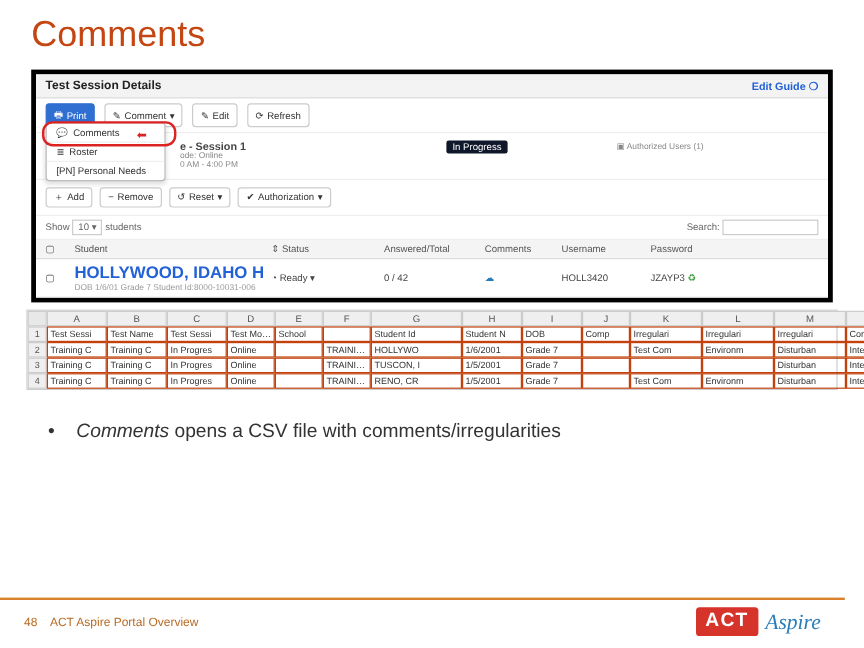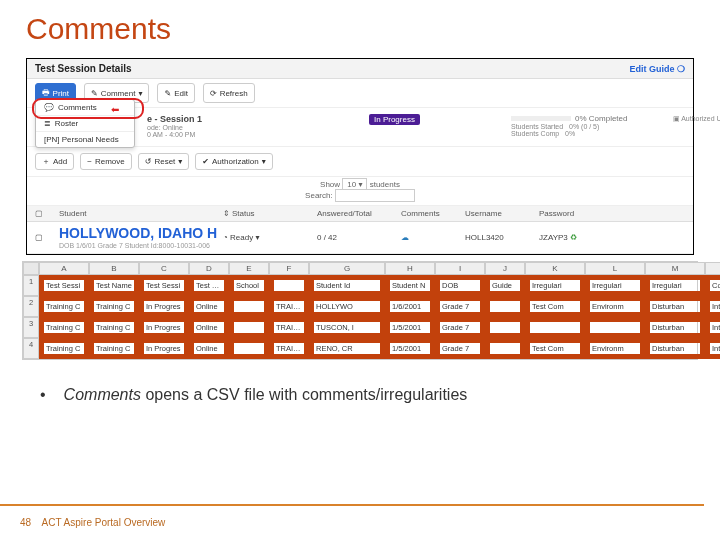--- a/index.html
+++ b/index.html
@@ -13,21 +13,21 @@
     overflow: hidden;
   }
   .slide-title {
     font-size: 30px;
     color: #c44613;
     padding: 12px 26px 4px 26px;
     font-weight: 400;
   }
   .shot {
     margin: 8px 26px 0 26px;
-    border: 1px solid #000000;
+    border: 4px solid #000000;
     font-size: 9px;
     color: #444;
   }
   .shot-hdr {
     background: #f3f3f3;
     border-bottom: 1px solid #ddd;
     padding: 4px 8px;
     display: flex;
     justify-content: space-between;
     align-items: center;
@@ -84,34 +84,34 @@
     display: grid;
     grid-template-columns: 200px 120px 140px 160px;
     gap: 22px;
     padding: 6px 8px 8px 120px;
     border-bottom: 1px solid #eee;
     font-size: 8px;
     color:#777;
   }
   .session .sname { color:#444; font-weight:bold; font-size:9px;}
   .badge-prog {
-    background:#4c1d95; color:#fff; border-radius:2px; padding:1px 5px; font-size:8px; display:inline-block;
+    background:#0f172a; color:#fff; border-radius:2px; padding:1px 5px; font-size:8px; display:inline-block;
   }
   .bar-wrap { display:flex; align-items:center; gap:4px;}
   .bar { width:60px; height:5px; background:#eee;}
   .toolbar2 {
     display:flex; justify-content:space-between; align-items:center;
     padding: 6px 8px; border-bottom:1px solid #eee;
   }
   .left2 { display:flex; gap:6px;}
   .filter { display:flex; gap:4px; align-items:center; font-size:8px; color:#666;}
   .sel { border:1px solid #ccc; padding:1px 4px; font-size:8px; background:#fff; }
   .row3 {
     display:flex; justify-content:space-between; align-items:center; padding:3px 8px;
-    border-bottom:1px solid #eee; font-size:8px; color:#666;flex-direction:column;
+    border-bottom:1px solid #eee; font-size:8px; color:#666;
   }
   .thead, .trow {
     display:grid;
     grid-template-columns: 20px 160px 90px 80px 60px 70px 60px;
     gap:4px; padding:3px 8px;
     align-items:center;
     font-size:8px;
   }
   .thead { background:#f4f4f4; color:#555; border-bottom:1px solid #ddd; }
   .trow { border-bottom:1px solid #eee; }
@@ -126,21 +126,21 @@
   .xhead, .xr {
     display:grid;
     grid-template-columns: 16px 50px 50px 50px 40px 40px 40px 76px 50px 50px 40px 60px 60px 60px 46px 62px;
   }
   .xhead span {
     background:#efefef; border:1px solid #ccc; text-align:center; font-size:8px; color:#555;
     white-space:nowrap; overflow:hidden; padding:1px 0;
   }
   .xhead .corner { background:#e8e8e8;}
   .xr span {
-    border:5px solid #c2410c; padding:1px 2px; white-space:nowrap; overflow:hidden; text-overflow:ellipsis;
+    border:1px solid #c2410c; padding:1px 2px; white-space:nowrap; overflow:hidden; text-overflow:ellipsis;
     font-size:7.5px;
   }
   .xr .rn { background:#efefef; text-align:center; color:#555; border:1px solid #ccc;}
   .bullet {
     margin: 26px 40px 0 40px;
     font-family: Verdana, Arial, sans-serif;
     font-size: 16px;
     color:#333;
     display:flex; gap:18px;
   }
@@ -194,28 +194,20 @@
   </div>
 
   <div class="session">
     <div>
       <div class="sname">e - Session 1</div>
       <div class="sm">ode: Online</div>
       <div class="sm">0 AM - 4:00 PM</div>
     </div>
     <div>
       <span class="badge-prog">In Progress</span>
-    </div>
-    <div>
-      <div class="bar-wrap">
-          <span class="bar"></span>
-          <span>0% Completed</span>
-        </div>
-      <div class="sm"><span>Students Started</span> &nbsp; <span>0%   (0 / 5)</span></div>
-      <div class="sm"><span>Students Comp</span> &nbsp; <span>0%</span></div>
     </div>
     <div>
       <span class="sm">▣ <span>Authorized Users  (1)</span></span>
     </div>
   </div>
 
   <div class="toolbar2">
     <div class="left2">
       <span class="btn">＋ <span>Add</span></span>
       <span class="btn">− <span>Remove</span></span>
@@ -282,21 +274,21 @@
       <span class="rn">1</span>
       <span>Test Sessi</span>
       <span>Test Name</span>
       <span>Test Sessi</span>
       <span>Test Mode</span>
       <span>School</span>
       <span></span>
       <span>Student Id</span>
       <span>Student N</span>
       <span>DOB</span>
-      <span>Guide</span>
+      <span>Comp</span>
       <span>Irregulari</span>
       <span>Irregulari</span>
       <span>Irregulari</span>
       <span>Commen</span>
     </div>
   <div class="xr" id="xr0">
       <span class="rn">2</span>
       <span>Training C</span>
       <span>Training C</span>
       <span>In Progres</span>
@@ -353,13 +345,17 @@
   <span>
     <span class="em">Comments</span><span> opens a CSV file with comments/irregularities</span>
   </span>
 </div>
 
 <div class="footer">
   <div>
     <span class="fnum">48</span>
     <span class="fname">ACT Aspire Portal Overview</span>
   </div>
+  <div class="logo">
+    <span class="act">ACT</span>
+    <span class="aspire">Aspire</span>
+  </div>
 </div>
 
 </body></html>

